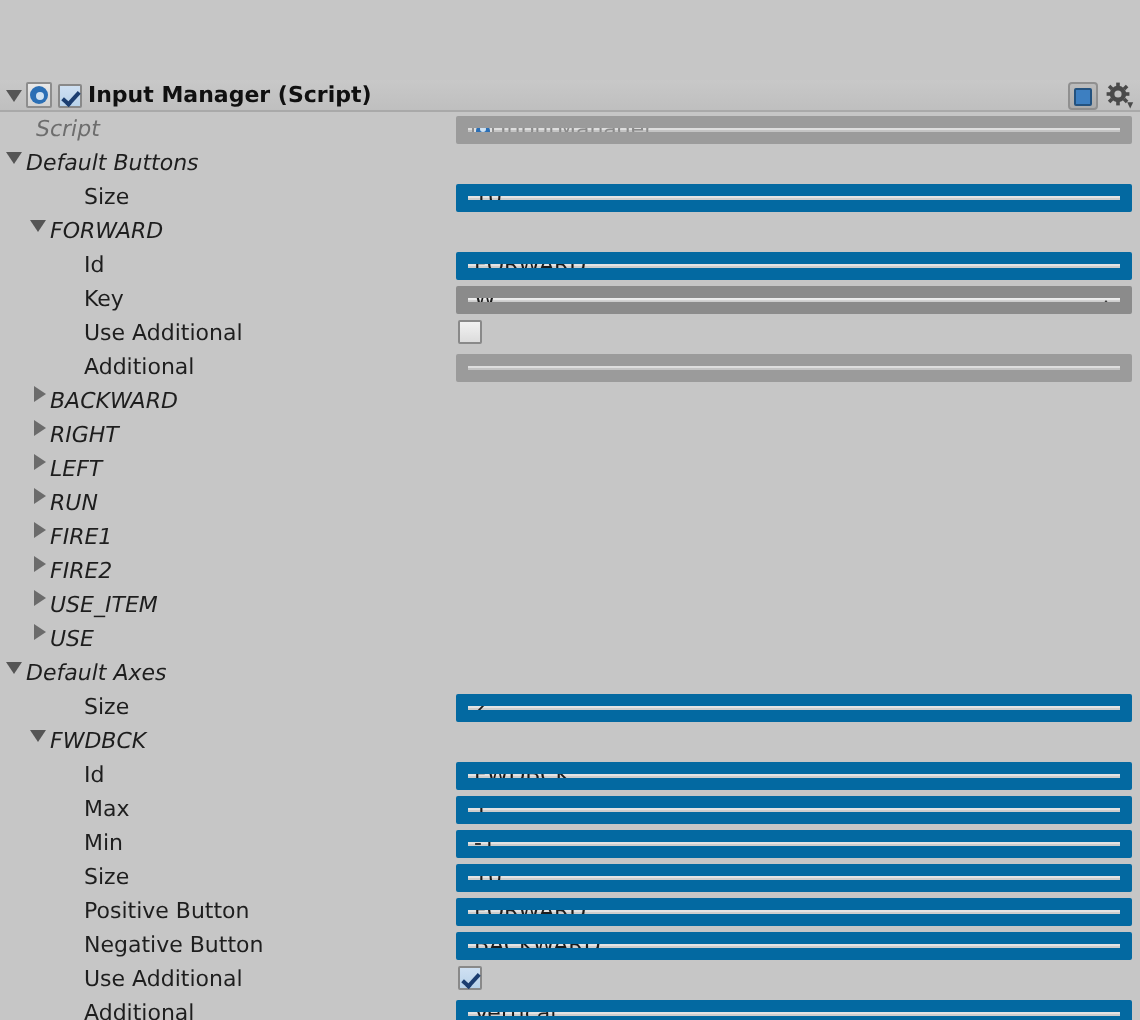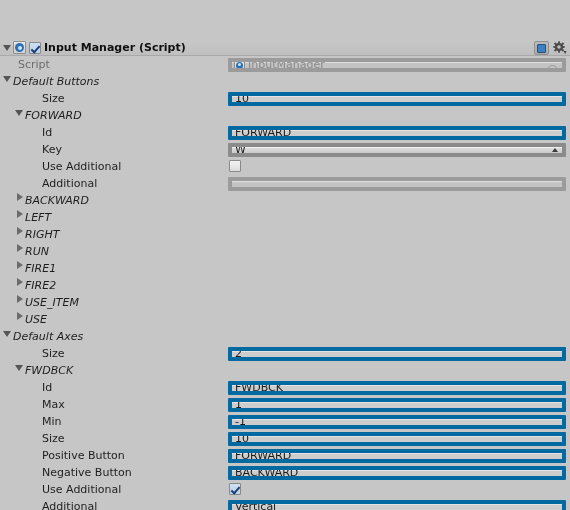--- a/index.html
+++ b/index.html
@@ -168,39 +168,39 @@
     display: flex;
     align-items: center;
     box-sizing: border-box;
   }
   .row .lbl {
     white-space: nowrap;
     color: #1e1e1e;
     font-size: 11px;
     line-height: 17px;
   }
-  .row .lbl.dim { color: #6d6d6d; }
+  .row .lbl.dim { color: #6d6d6d; font-style: italic; }
   .foldrow { display: flex; align-items: flex-start; font-style: italic; }
 
   
   .i0 { padding-left: 2px; }
   .i1 { padding-left: 14px; }
   .i-lbl1 { padding-left: 18px; }
   .i-lbl2 { padding-left: 42px; }
 
   
   .field {
     position: absolute;
     left: 228px;
     right: 4px;
     top: 2px;
     height: 14px;
     box-sizing: border-box;
     background: #cdcdcd;
-    border: 4px solid #0369a1;
+    border: 6px solid #0369a1;
     border-radius: 1px;
     font-size: 11px;
     line-height: 12px;
     color: #1c1c1c;
     padding: 0 0 0 3px;
     display: flex;
     align-items: center;
     box-shadow: inset 0 1px 0 rgba(255,255,255,0.45);
     white-space: nowrap;
     overflow: hidden;
@@ -351,27 +351,27 @@
 <div>
   <div class="row">
     <span class="foldrow i1">
       <span class="tri closed"></span>
       <span class="lbl">BACKWARD</span>
     </span>
   </div>
   <div class="row">
     <span class="foldrow i1">
       <span class="tri closed"></span>
+      <span class="lbl">RIGHT</span>
+    </span>
+  </div>
+  <div class="row">
+    <span class="foldrow i1">
+      <span class="tri closed"></span>
       <span class="lbl">LEFT</span>
-    </span>
-  </div>
-  <div class="row">
-    <span class="foldrow i1">
-      <span class="tri closed"></span>
-      <span class="lbl">RIGHT</span>
     </span>
   </div>
   <div class="row">
     <span class="foldrow i1">
       <span class="tri closed"></span>
       <span class="lbl">RUN</span>
     </span>
   </div>
   <div class="row">
     <span class="foldrow i1">

